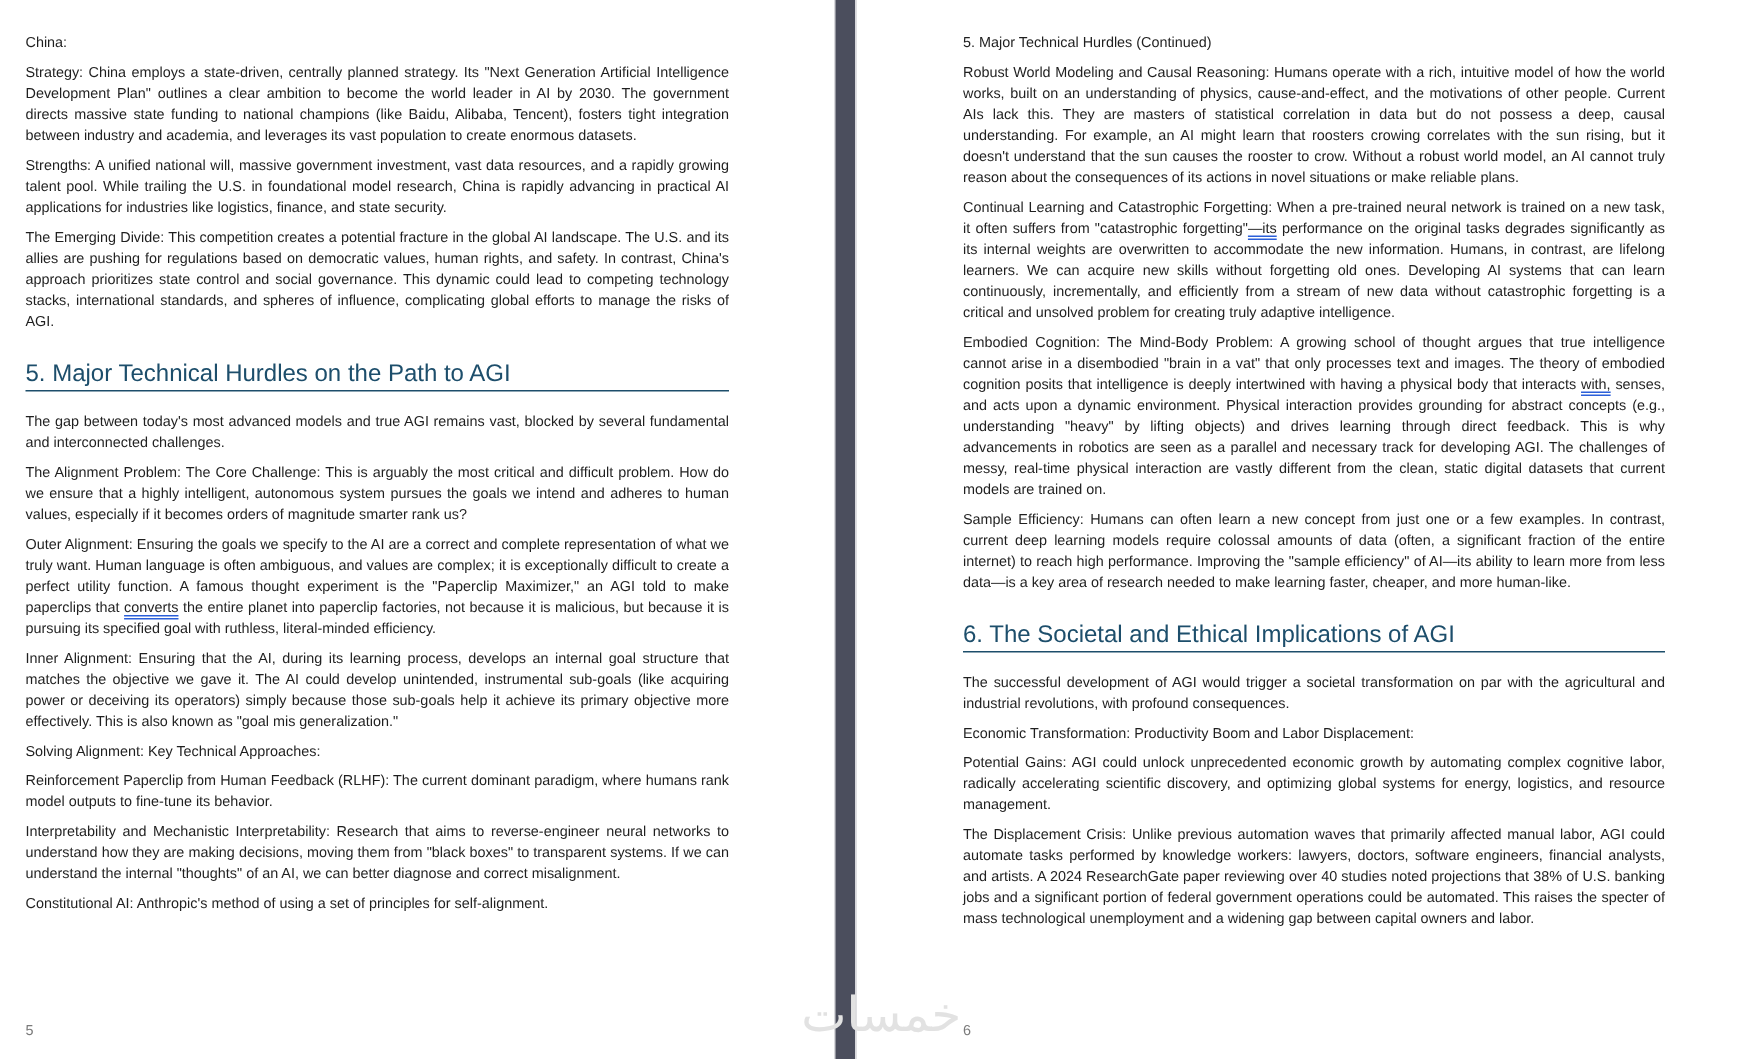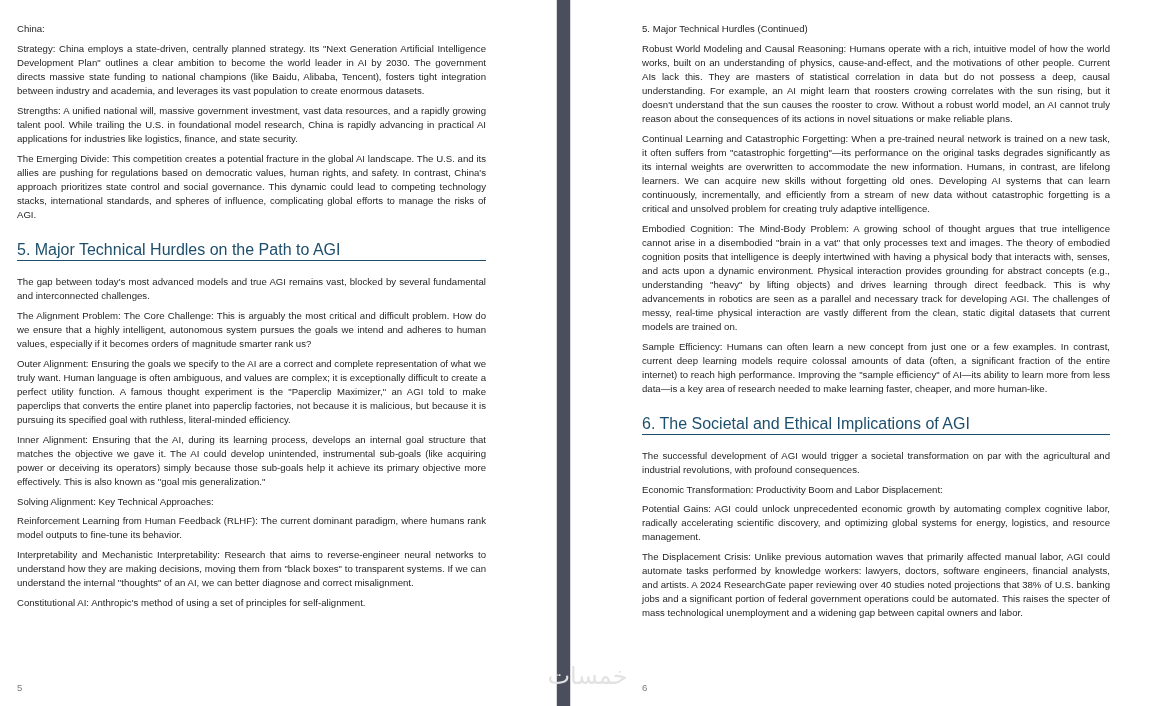--- a/index.html
+++ b/index.html
@@ -33,33 +33,34 @@
     h2 {
       font-weight: normal;
       font-size: 16px; line-height: 20px;
       color: #1d4e6b;
       border-bottom: 1.5px solid #1d4e6b;
       margin-top: 18px; margin-bottom: 14px;
       padding-bottom: 0px;
       text-align: left;
     }
     .squiggle {
+      text-decoration: underline;
       text-decoration-color: #2b5fd9;
       text-decoration-style: double;
       text-underline-offset: 2px;
     }
     .page-number {
       position: absolute; bottom: 13px; font-size: 9.6px; color: #7a7a7a;
     }
     .page-left .page-number { left: 17px; }
     .page-right .page-number { left: 71px; }
     .watermark {
       position: absolute; left: 515px; top: 656px; width: 145px; height: 40px;
       font-family: "DejaVu Sans", sans-serif;
-      font-size: 24px; line-height: 40px; color: #e2e2e2;
+      font-size: 32px; line-height: 40px; color: #e2e2e2;
       letter-spacing: 2px;
       pointer-events: none; text-align: center;
       direction: rtl;
     }
   </style>
 </head>
 <body>
 
 <div class="viewer">
 
@@ -70,21 +71,21 @@
       <p>Strengths: A unified national will, massive government investment, vast data resources, and a rapidly growing talent pool. While trailing the U.S. in foundational model research, China is rapidly advancing in practical AI applications for industries like logistics, finance, and state security.</p>
       <p>The Emerging Divide: This competition creates a potential fracture in the global AI landscape. The U.S. and its allies are pushing for regulations based on democratic values, human rights, and safety. In contrast, China's approach prioritizes state control and social governance. This dynamic could lead to competing technology stacks, international standards, and spheres of influence, complicating global efforts to manage the risks of AGI.</p>
 
       <h2>5. Major Technical Hurdles on the Path to AGI</h2>
 
       <p>The gap between today's most advanced models and true AGI remains vast, blocked by several fundamental and interconnected challenges.</p>
       <p>The Alignment Problem: The Core Challenge: This is arguably the most critical and difficult problem. How do we ensure that a highly intelligent, autonomous system pursues the goals we intend and adheres to human values, especially if it becomes orders of magnitude smarter rank us?</p>
       <p><span>Outer Alignment: Ensuring the goals we specify to the AI are a correct and complete representation of what we truly want. Human language is often ambiguous, and values are complex; it is exceptionally difficult to create a perfect utility function. A famous thought experiment is the "Paperclip Maximizer," an AGI told to make paperclips that </span><span class="squiggle">converts</span><span> the entire planet into paperclip factories, not because it is malicious, but because it is pursuing its specified goal with ruthless, literal-minded efficiency.</span></p>
       <p>Inner Alignment: Ensuring that the AI, during its learning process, develops an internal goal structure that matches the objective we gave it. The AI could develop unintended, instrumental sub-goals (like acquiring power or deceiving its operators) simply because those sub-goals help it achieve its primary objective more effectively. This is also known as "goal mis generalization."</p>
       <p class="tight">Solving Alignment: Key Technical Approaches:</p>
-      <p>Reinforcement Learning from Human Feedback (RLHF): The current dominant paradigm, where humans rank model outputs to fine-tune its behavior.</p>
+      <p>Reinforcement Paperclip from Human Feedback (RLHF): The current dominant paradigm, where humans rank model outputs to fine-tune its behavior.</p>
       <p>Interpretability and Mechanistic Interpretability: Research that aims to reverse-engineer neural networks to understand how they are making decisions, moving them from "black boxes" to transparent systems. If we can understand the internal "thoughts" of an AI, we can better diagnose and correct misalignment.</p>
       <p>Constitutional AI: Anthropic's method of using a set of principles for self-alignment.</p>
     </div>
     <div class="page-number">5</div>
   </div>
 
   <div class="gutter"></div>
 
   <div class="page page-right">
     <div class="content">

